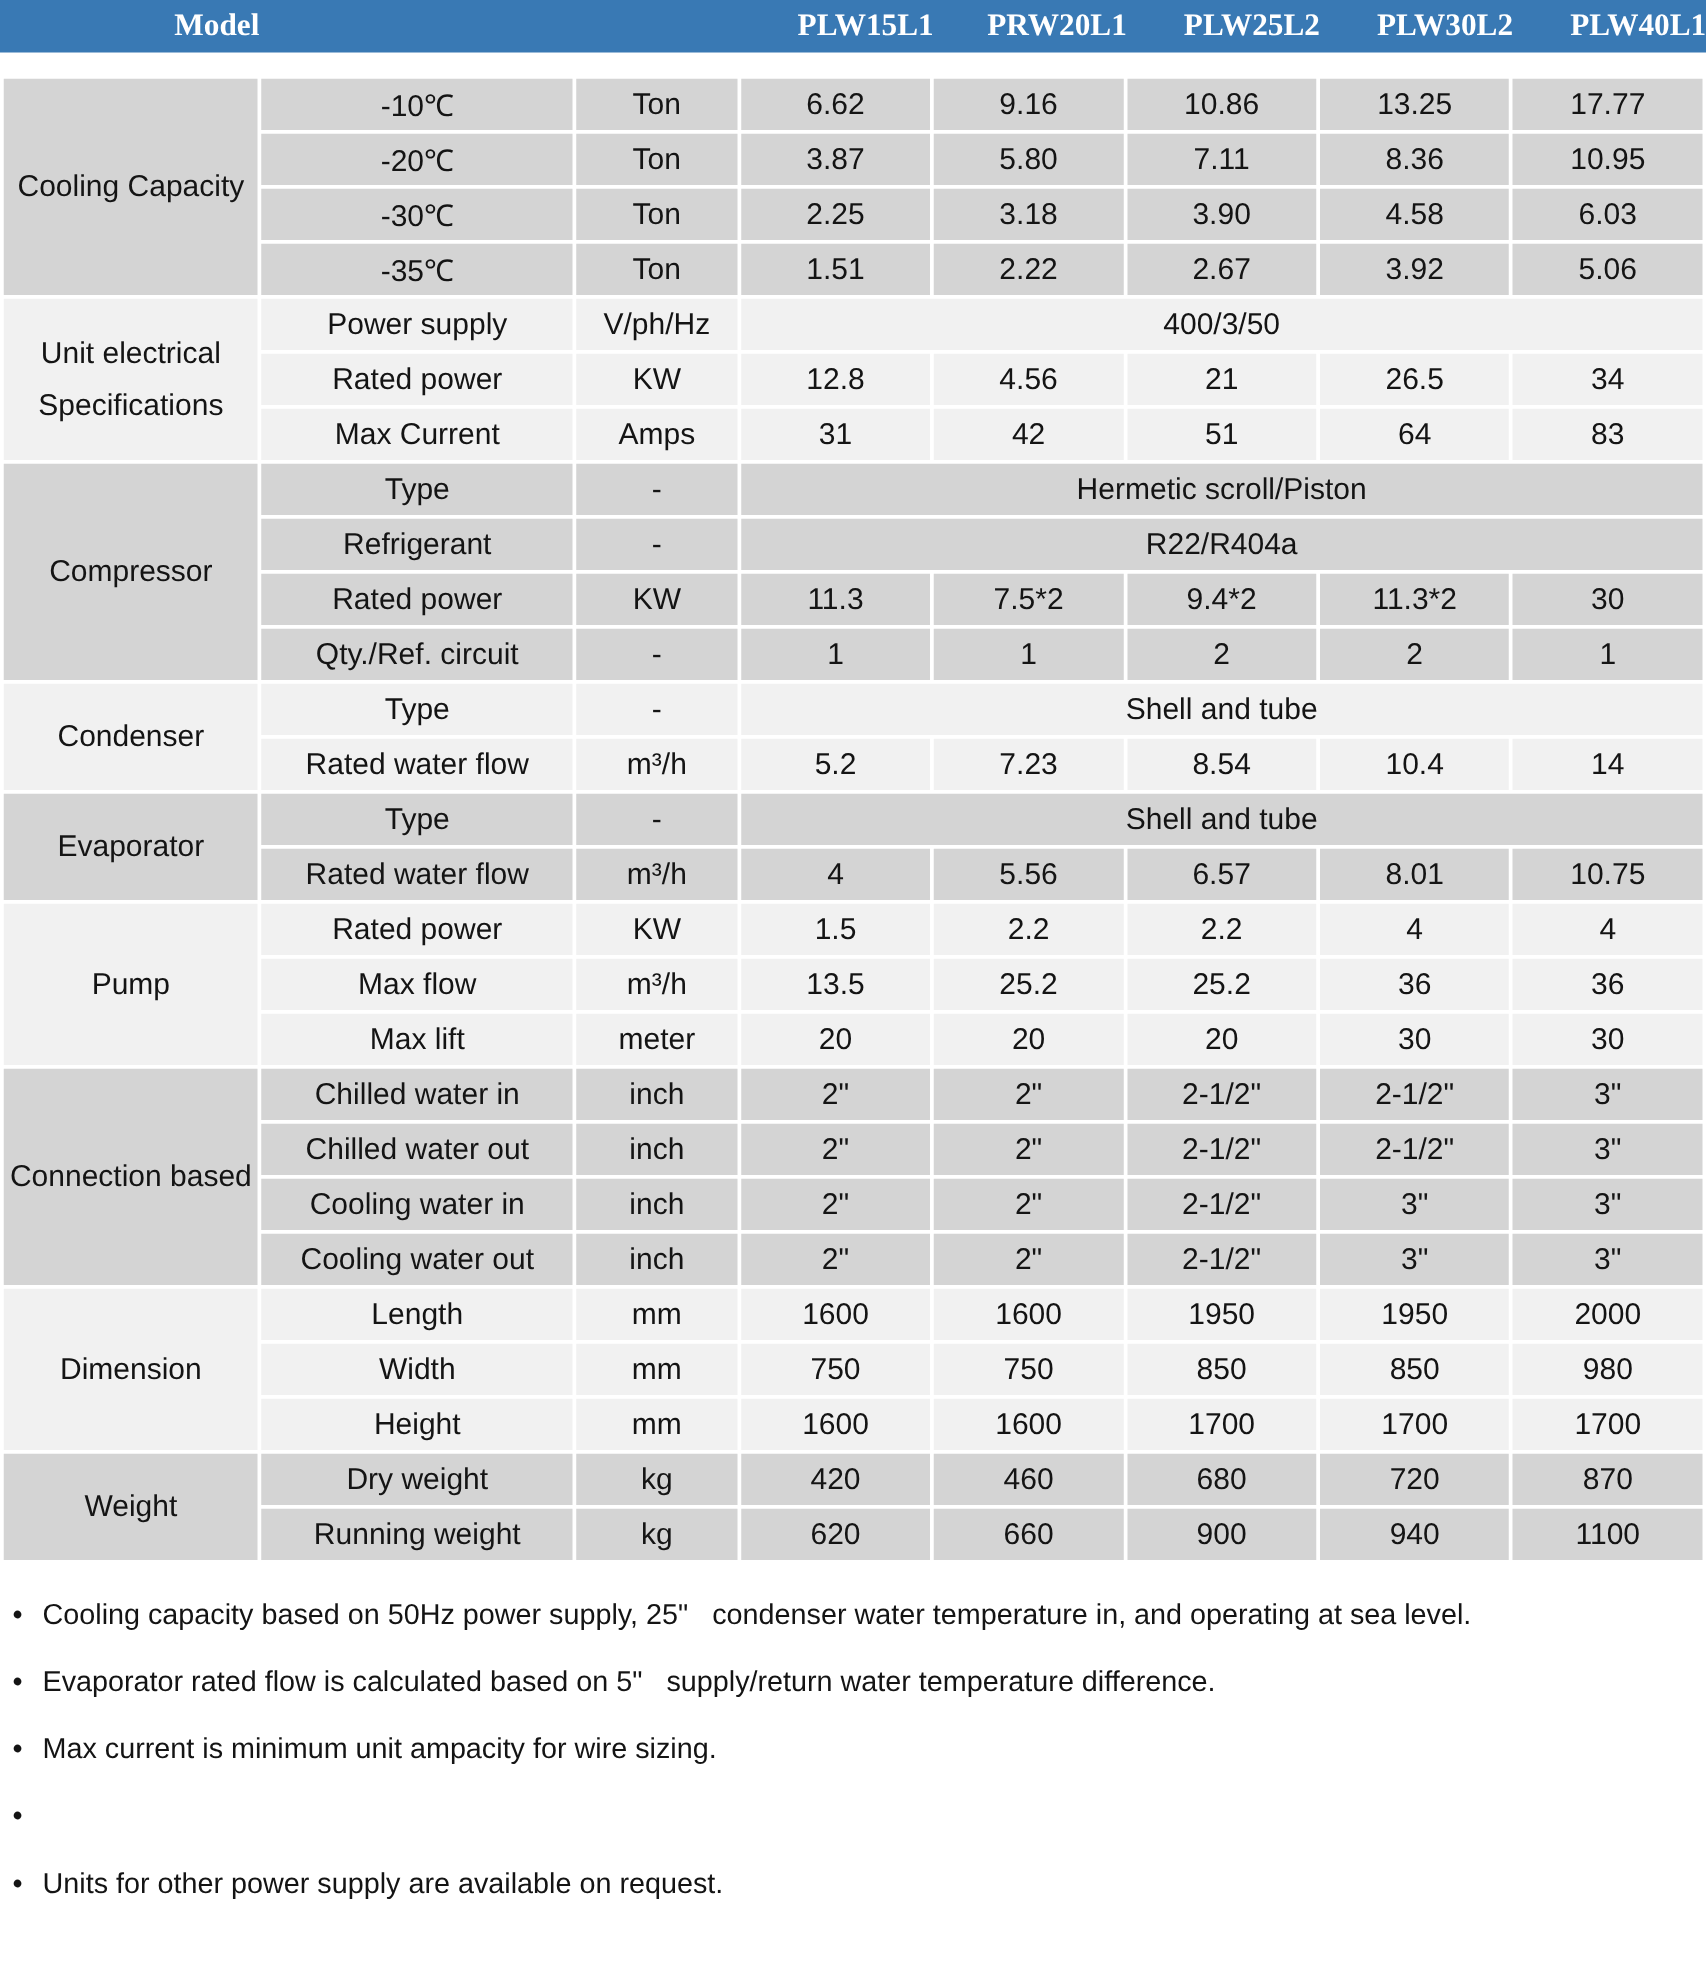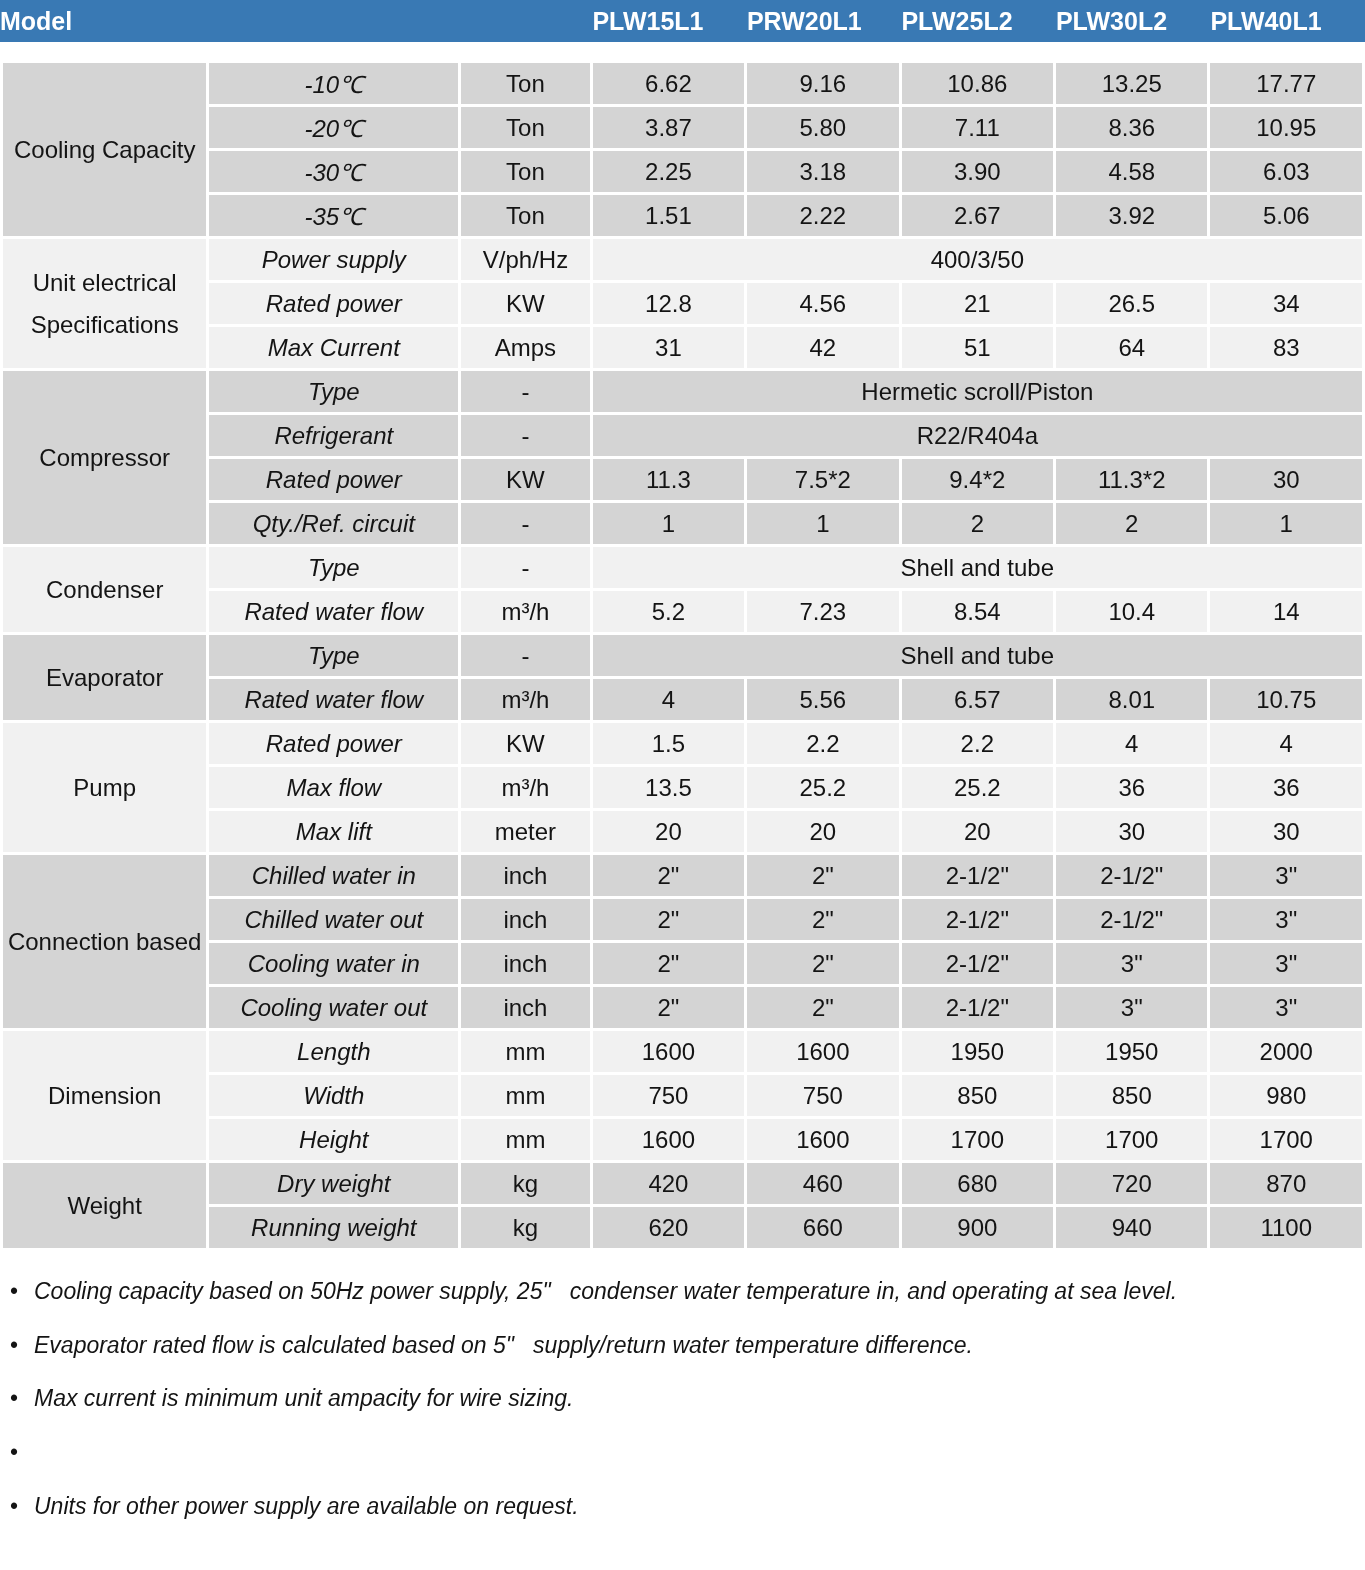--- a/index.html
+++ b/index.html
@@ -20,21 +20,21 @@
   .header{
     display:flex;
     align-items:center;
     height:42px;
     background:var(--header-bg);
     color:var(--header-text);
     font-weight:bold;
     font-size:25px;
     margin-bottom:18px;
   }
-  .h-cell{text-align:left;}
+  .h-cell{text-align:right;font-family:Liberation Serif, serif;}
   .w-group{width:15.2%;}
   .w-label{width:18.6%;}
   .w-unit{width:9.6%;}
   .w-data{width:11.32%;}
   
   table.spec{
     width:100%;
     table-layout:fixed;
     border-collapse:separate;
     border-spacing:3px;
@@ -50,41 +50,39 @@
   td.shade-gray{background:var(--gray);}
   td.shade-light{background:var(--light);}
   td.group-cell{
     font-weight:normal;
     padding:0 10px;
     line-height:1.75;
   }
   td.label-cell{
     text-align:left;
     padding-left:14px;
-    font-style:italic;
   }
   
   .notes{
     margin:24px 8px 0 8px;
     font-size:23px;
   }
   .note{
     display:flex;
     margin-bottom:21px;
     line-height:1.42;
   }
   .bullet{
     flex:none;
     width:26px;
     padding-left:2px;
   }
   .note-text{
     white-space:pre-wrap;
     padding-right:6px;
-    font-style:italic;
   }
 </style>
 </head>
 <body>
 
 <div class="header">
   <div class="h-cell w-group">Model</div>
   <div class="h-cell w-label"></div>
   <div class="h-cell w-unit"></div>
 

